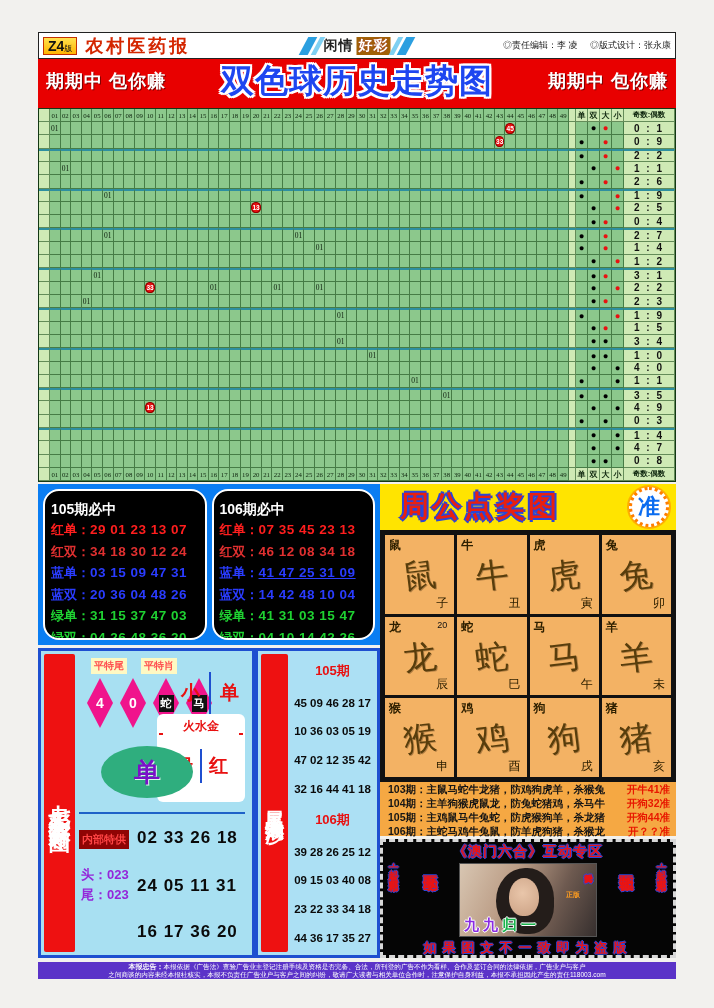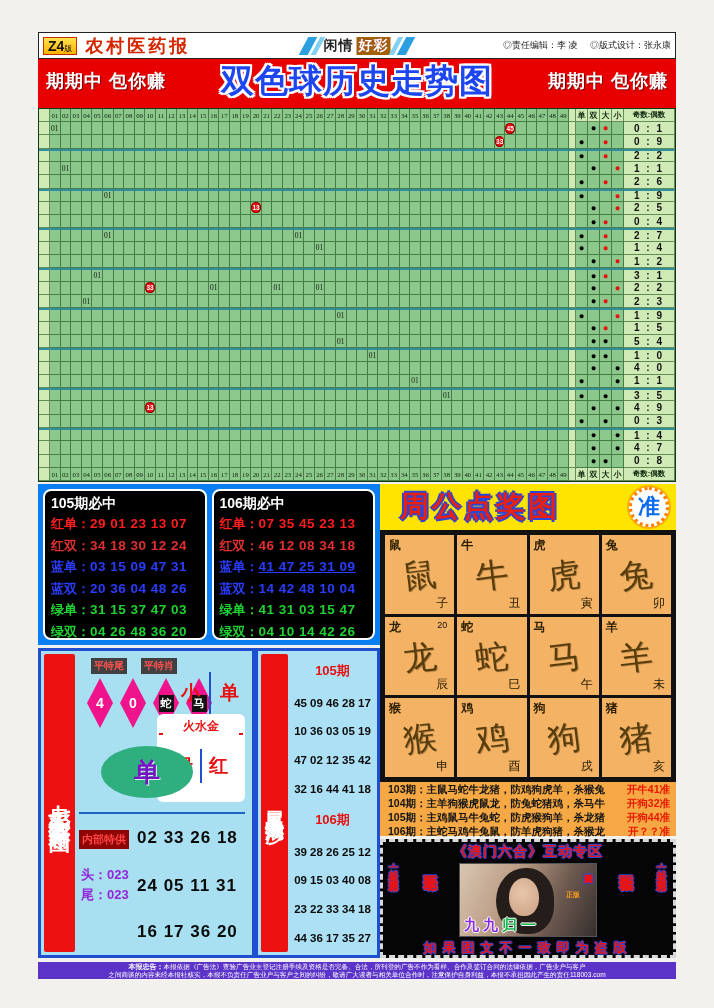--- a/index.html
+++ b/index.html
@@ -52,21 +52,21 @@
   .gc .ball { width:11px; height:11px; border-radius:50%; background:#e81111; color:#fff;
     font-size:6.5px; font-weight:bold; display:flex; align-items:center; justify-content:center;
     box-shadow:0 0 0 1px #8c0000 inset; }
   .gc .dot { font-size:9.5px; line-height:1; }
   .dot.black { color:#000; } .dot.red { color:#e81111; }
   .gc.ratio { font-size:10px; font-weight:bold; color:#111; letter-spacing:2px; }
 
   
   .picks-panel { position:absolute; left:38px; top:484px; width:342px; height:161px;
     background:#0a7df2; display:flex; gap:5px; padding:5px; }
-  .pick-box { flex:1; background:#000; border:2px solid #fff; border-radius:8px; padding:2px 6px; overflow:hidden; }
+  .pick-box { flex:1; background:#000; border:2px solid #fff; border-radius:16px; padding:8px 6px; overflow:hidden; }
   .pick-title { color:#fff; font-weight:bold; font-size:14px; line-height:20px; }
   .pick-line { display:flex; align-items:center; line-height:21.5px; white-space:nowrap; }
   .pick-label { font-weight:bold; font-size:13px; }
   .pick-vals { font-weight:bold; font-size:13.5px; letter-spacing:.5px; }
 
   
   .zg-panel { position:absolute; left:380px; top:484px; width:296px; height:352px; background:#a16207; }
   .zg-header { position:relative; height:46px; background:#ffe400; display:flex; align-items:center; }
   .zg-title { font-size:29px; font-weight:bold; color:#e82010; letter-spacing:3px; padding-left:20px;
     text-shadow:-2px 0 0 #2b46d8, 2px 0 0 #2b46d8, 0 -2px 0 #2b46d8, 0 2px 0 #2b46d8; }
@@ -89,21 +89,21 @@
   .pred-result { color:#e81800; margin-left:auto; }
 
   
   .qx-panel { position:absolute; left:38px; top:648px; width:217px; height:310px;
     border:3px solid #1e4fd0; background:#a8e0f2; display:flex; padding:3px; }
   .side-strip { background:#ee1111; color:#fff; font-weight:bold; display:flex;
     align-items:center; justify-content:center; border-radius:2px; }
   .v-upright { writing-mode:vertical-rl; text-orientation:upright; }
   .qx-strip { width:31px; font-size:22px; letter-spacing:4px; }
   .qx-main { flex:1; position:relative; }
-  .qx-tag { position:absolute; top:4px; background:#404040; color:#ff5050; font-size:10px;
+  .qx-tag { position:absolute; top:4px; background:#fef9c3; color:#ff5050; font-size:10px;
     font-weight:bold; padding:1px 3px; }
   .qx-tag.t1 { left:16px; } .qx-tag.t2 { left:66px; }
   .diamonds { position:absolute; left:12px; top:24px; display:flex; gap:7px; }
   .diamond { width:26px; height:50px; background:#f0148c;
     clip-path:polygon(50% 0,100% 50%,50% 100%,0 50%); display:flex; align-items:center; justify-content:center;
     color:#fff; font-size:14px; font-weight:bold; }
   .diamond .boxed { background:#111; color:#fff; font-size:11px; padding:1px 2px; }
   .xiaodan { position:absolute; right:10px; top:18px; display:flex; align-items:center;
     font-size:19px; font-weight:bold; color:#e81111; }
   .vline { border-left:2px solid #1e4fd0; height:42px; margin:0 9px; }
@@ -1297,21 +1297,21 @@
         <div class="gc "></div>
         <div class="gc light"></div>
         <div class="gc "></div>
         <div class="gc ">
           <span class="dot black">●</span>
         </div>
         <div class="gc ">
           <span class="dot black">●</span>
         </div>
         <div class="gc "></div>
-        <div class="gc light ratio">5 : 4</div>
+        <div class="gc light ratio">3 : 4</div>
         <div class="gc light grp"></div>
         <div class="gc  grp"></div>
         <div class="gc  grp"></div>
         <div class="gc  grp"></div>
         <div class="gc  grp"></div>
         <div class="gc  grp"></div>
         <div class="gc  grp"></div>
         <div class="gc  grp"></div>
         <div class="gc  grp"></div>
         <div class="gc  grp"></div>

